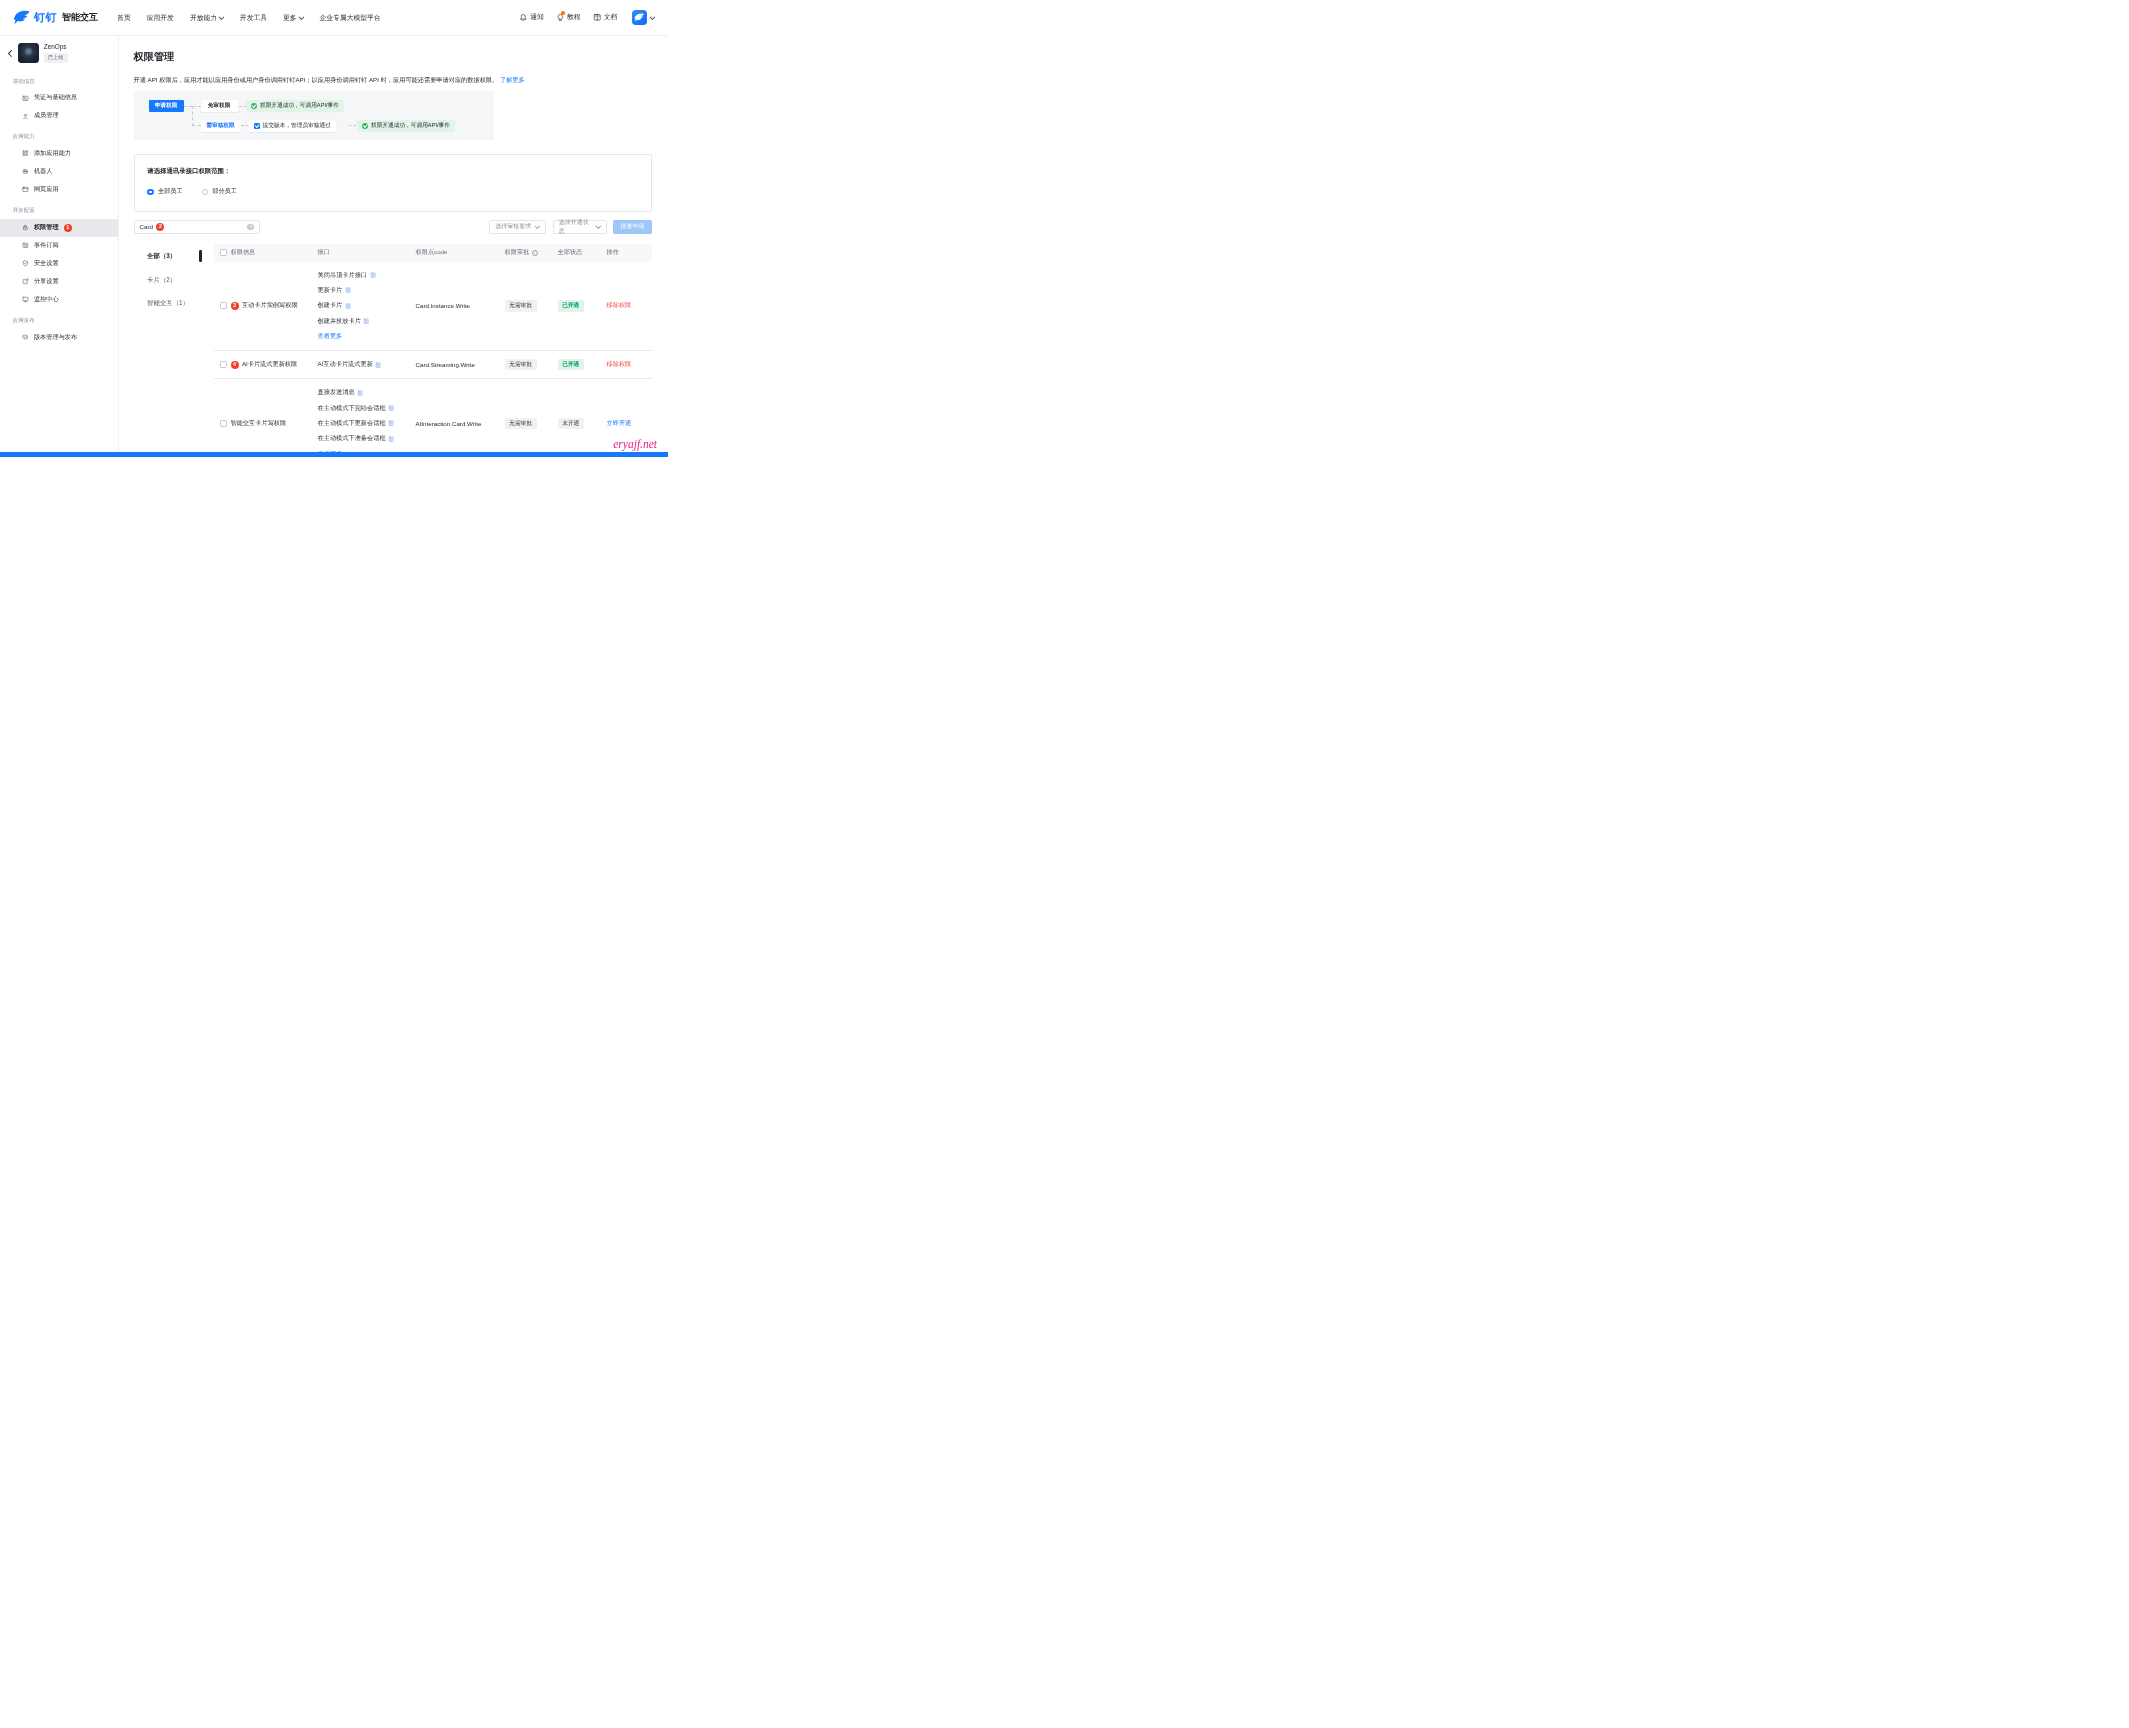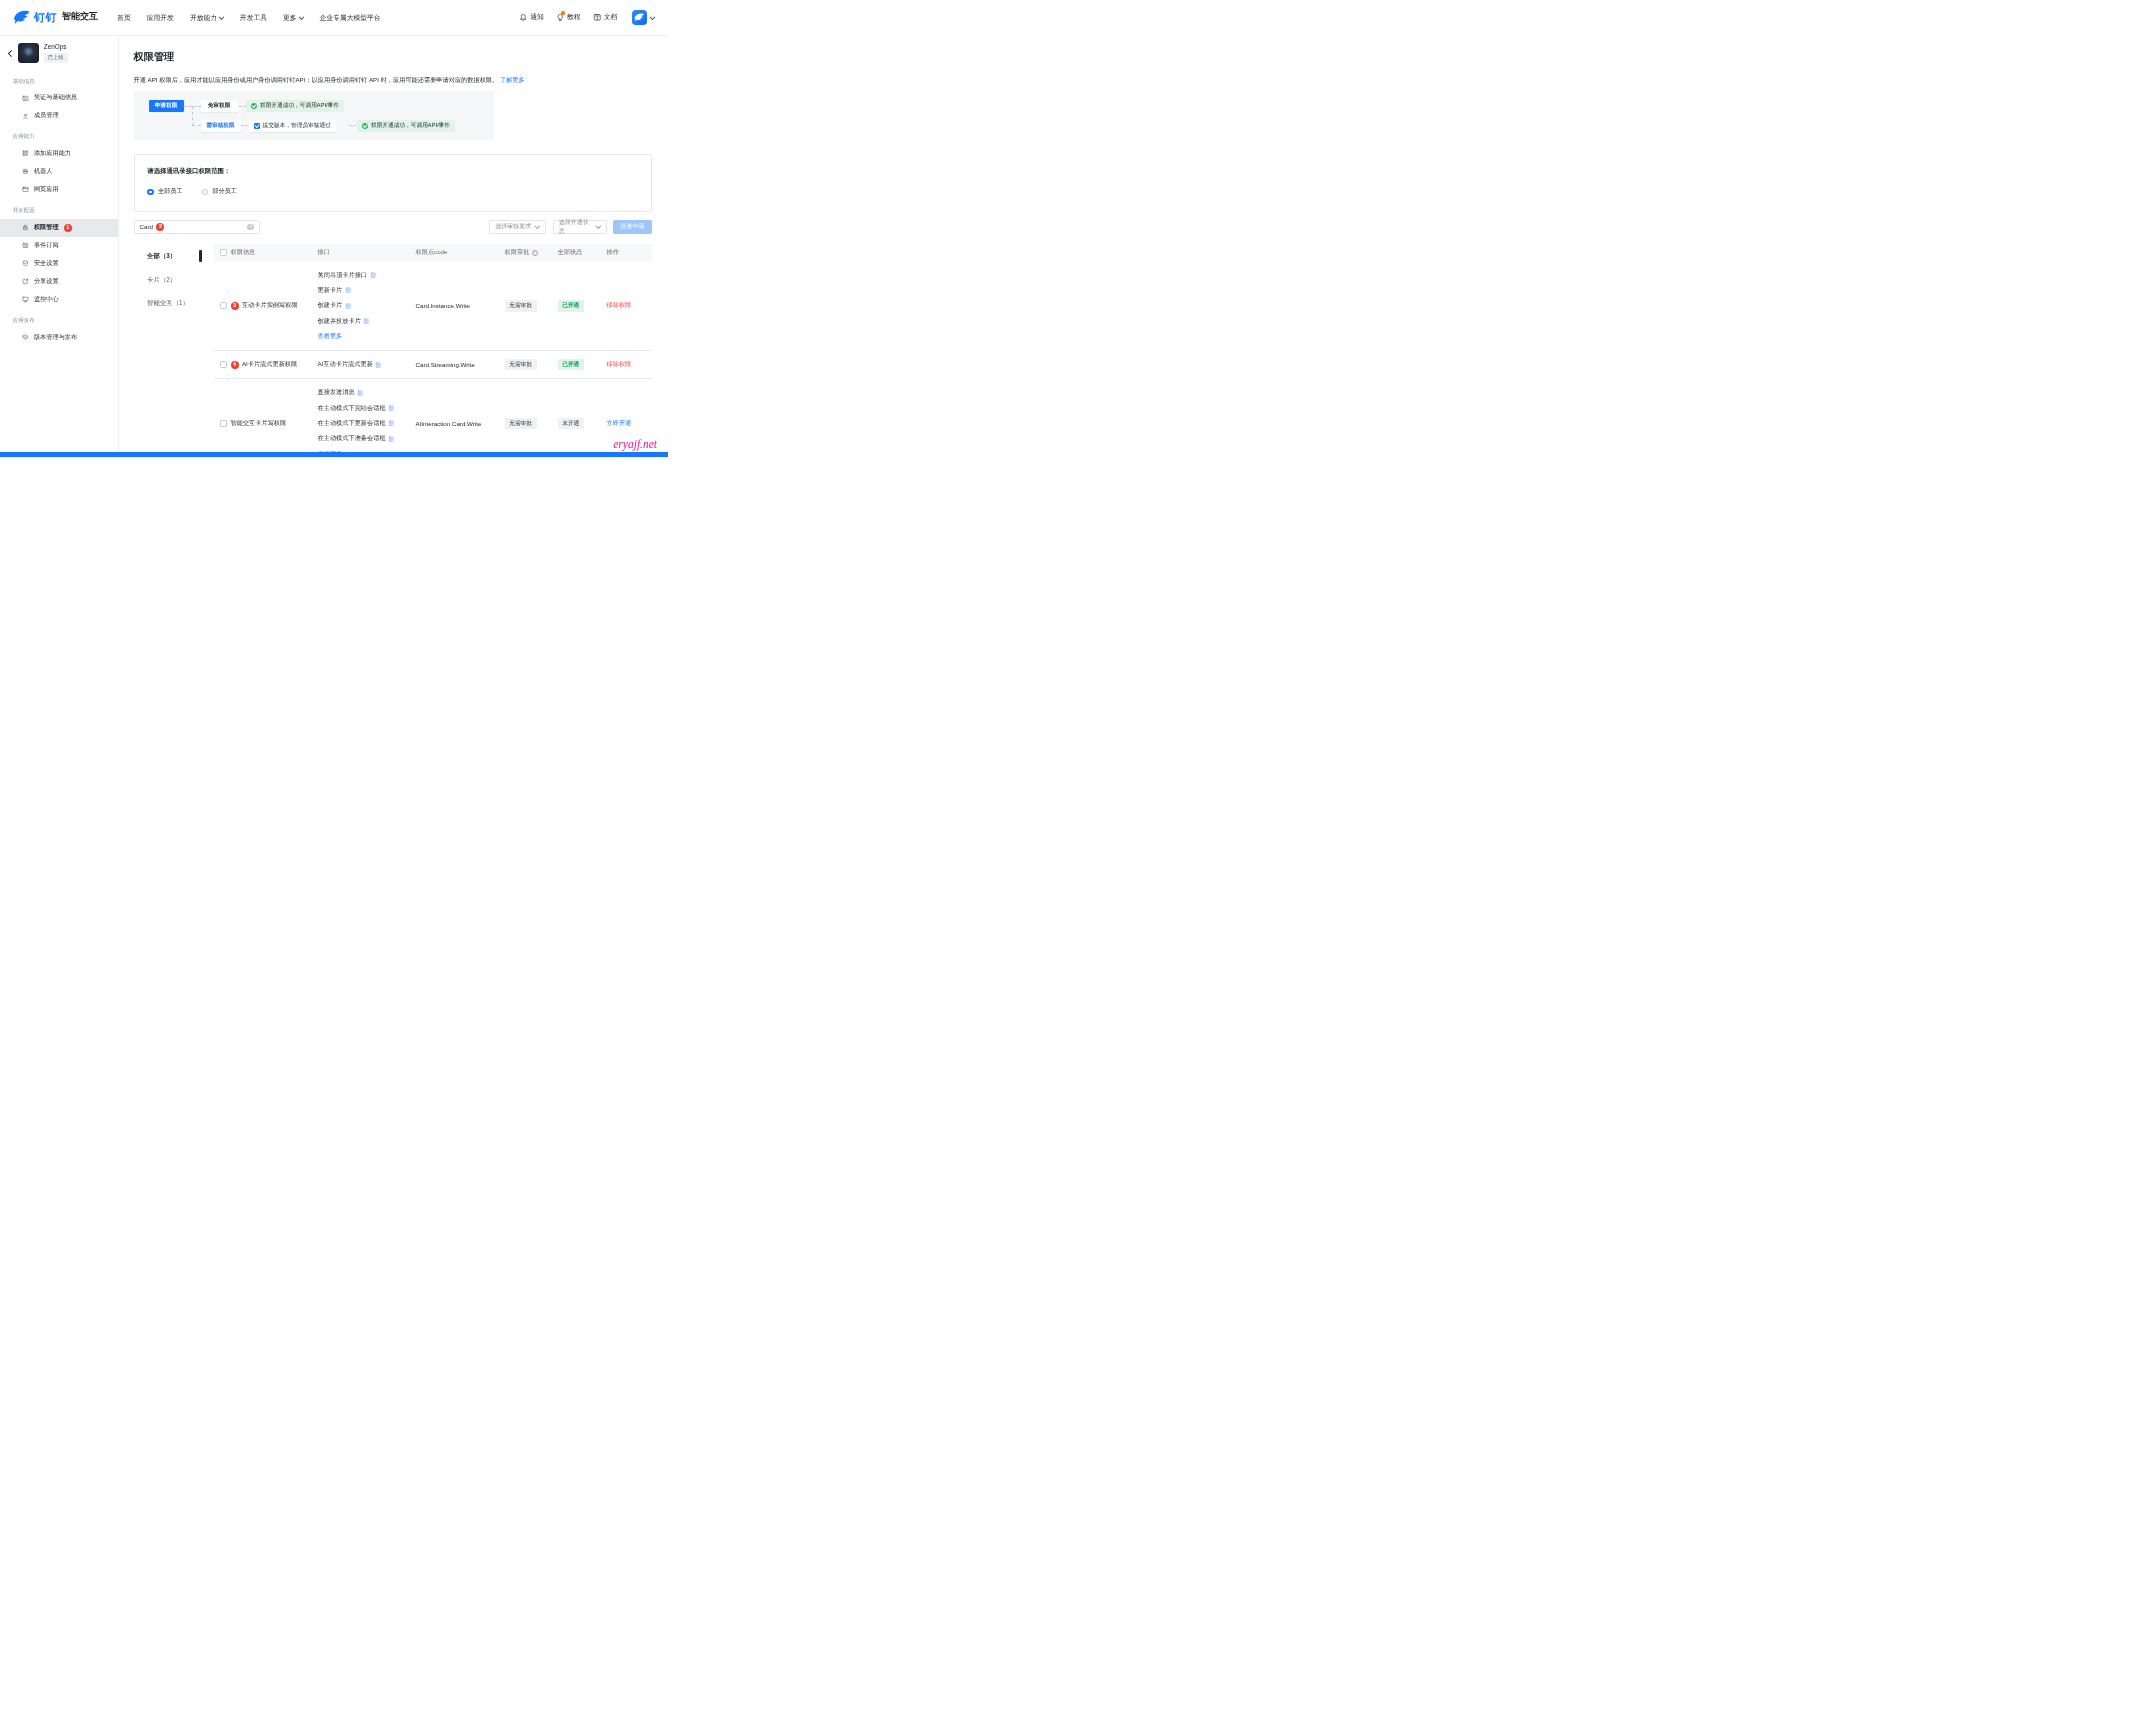--- a/index.html
+++ b/index.html
@@ -4,21 +4,21 @@
 <style>
   * { box-sizing: border-box; margin: 0; padding: 0; }
   html,body { width:668px; height:457px; overflow:hidden; }
   body {
     font-family: "Liberation Sans","DejaVu Sans",sans-serif;
     color:#1f2329; background:#fff; position:relative;
     display:flex; flex-direction:column;
   }
   
   .topnav{ height:36px; flex:0 0 36px; display:flex; align-items:center; padding:0 12.8px; border-bottom:0.4px solid #eef0f2; background:#fff;}
-  .logo{ display:flex; gap:4.3px; }
+  .logo{ display:flex; align-items:center; gap:4.3px; }
   .logo-bird{ width:17px; height:14.5px; }
   .logo-cn{ color:#1678ff; font-size:11px; font-weight:700; letter-spacing:0.4px;}
   .logo-sub{ font-size:9px; font-weight:700; color:#1f2329; margin-left:0.9px;}
   .main-nav{ display:flex; align-items:center; gap:16px; margin-left:19px; }
   .nav-item{ font-size:6.8px; color:#1f2329; display:flex; align-items:center; gap:3px; cursor:pointer; white-space:nowrap;}
   .chevron{ width:3.8px; height:3.8px; border-left:0.7px solid #4e5360; border-bottom:0.7px solid #4e5360; transform:rotate(-45deg) translateY(-0.9px); display:inline-block;}
   .nav-right{ margin-left:auto; display:flex; align-items:center; gap:12px; }
   .nav-tool{ display:flex; align-items:center; gap:2.6px; font-size:6.8px; cursor:pointer; position:relative;}
   .nav-tool svg{ width:8.5px; height:8.5px; }
   .tool-dot{ position:absolute; left:5.5px; top:-1.3px; width:3.4px; height:3.4px; border-radius:50%; background:#ff7a00;}

